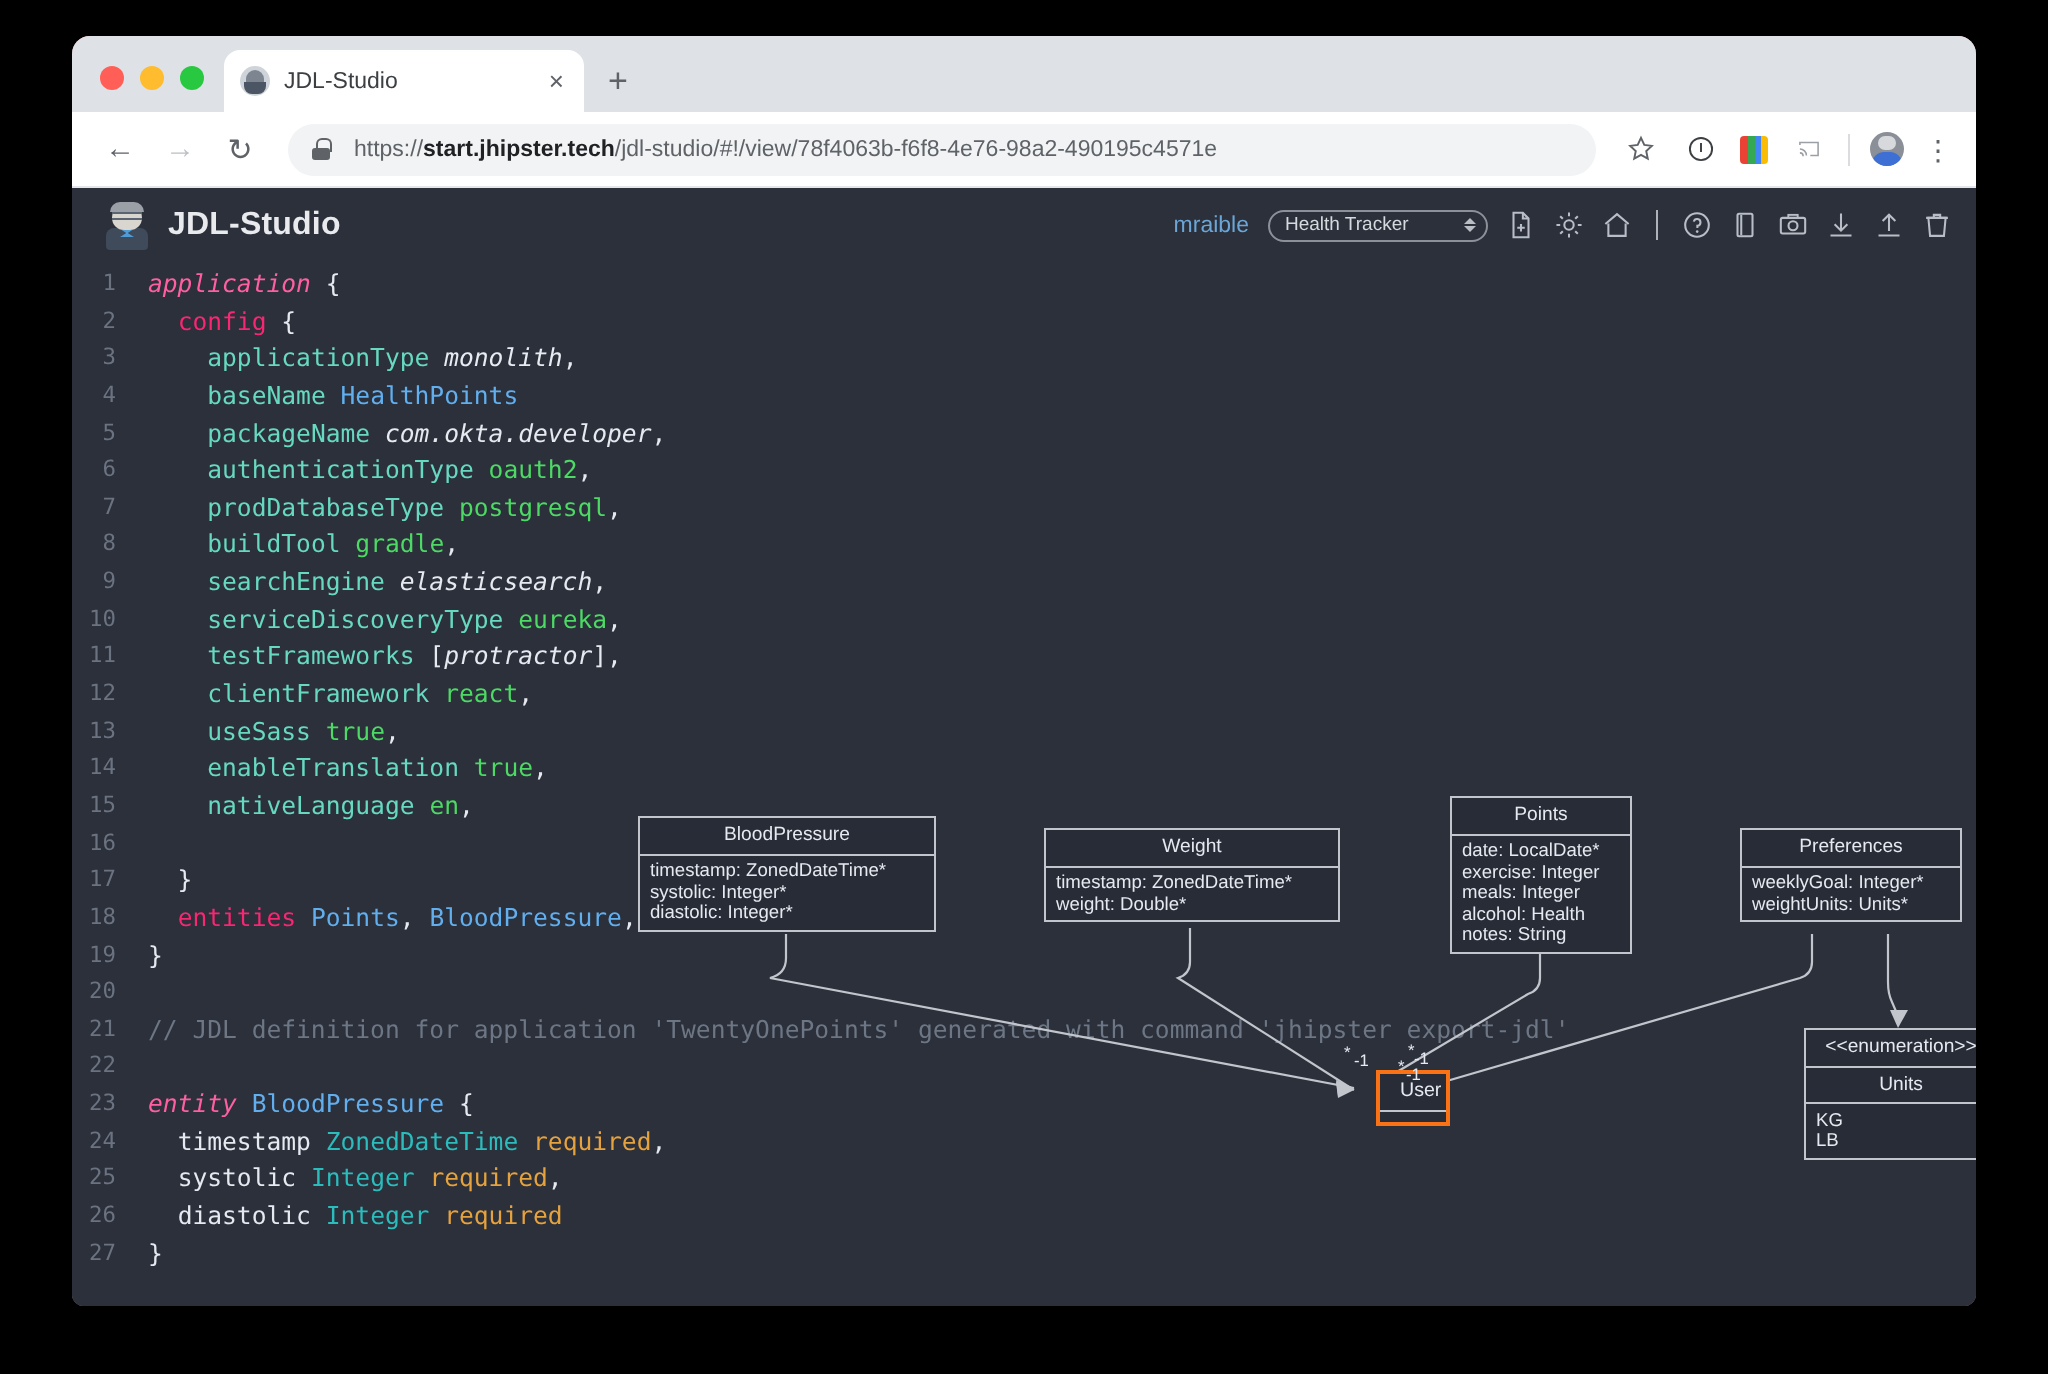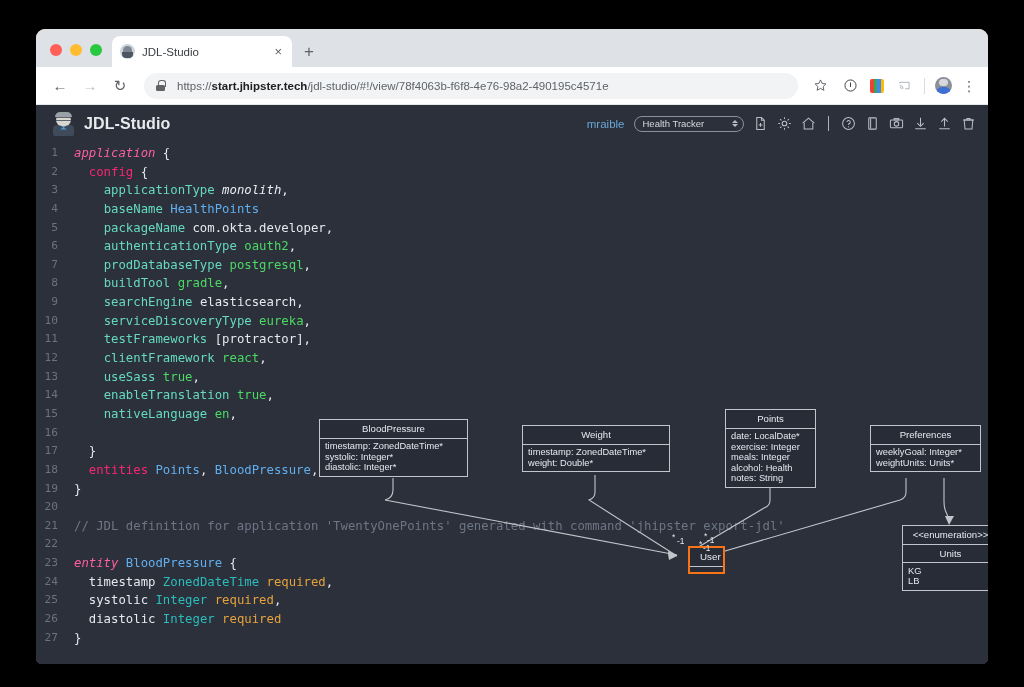--- a/index.html
+++ b/index.html
@@ -10,21 +10,21 @@
     background: #000000;
     font-family: "Liberation Sans", sans-serif;
     overflow: hidden;
     position: relative;
   }
 
   
   #browser-window {
     position: absolute;
     left: 36px;
-    top: 29px;
+    top: 18px;
     width: 952px;
     height: 635px;
     background: #fca5a5;
     border-radius: 9px 9px 6px 6px;
     overflow: hidden;
     box-shadow: 0 10px 34px rgba(0,0,0,0.55);
   }
 
   
   #tab-strip {
@@ -327,21 +327,21 @@
     color: #6b7280;
     font-size: 11.2px;
     user-select: none;
   }
   .code-text { padding-left: 8px; }
 
   
   .t-kw      { color: #ff5fa2; font-style: italic; }   
   .t-kw2     { color: #f92672; }                        
   .t-prop    { color: #66d9c0; }                        
-  .t-val     { color: #e6e9ef; }                        
+  .t-val     { color: #e6e9ef; font-style: italic; }                        
   .t-valita  { color: #e8ecf2; font-style: italic; }    
   .t-green   { color: #4cd964; }                        
   .t-blue    { color: #61afef; }                        
   .t-punct   { color: #e6e9ef; }
   .t-comment { color: #6d7684; }
   .t-field   { color: #e6e9ef; }
   .t-type    { color: #2bbcbc; }
   .t-req     { color: #e6a23c; }
   .t-entname { color: #61afef; }
 

